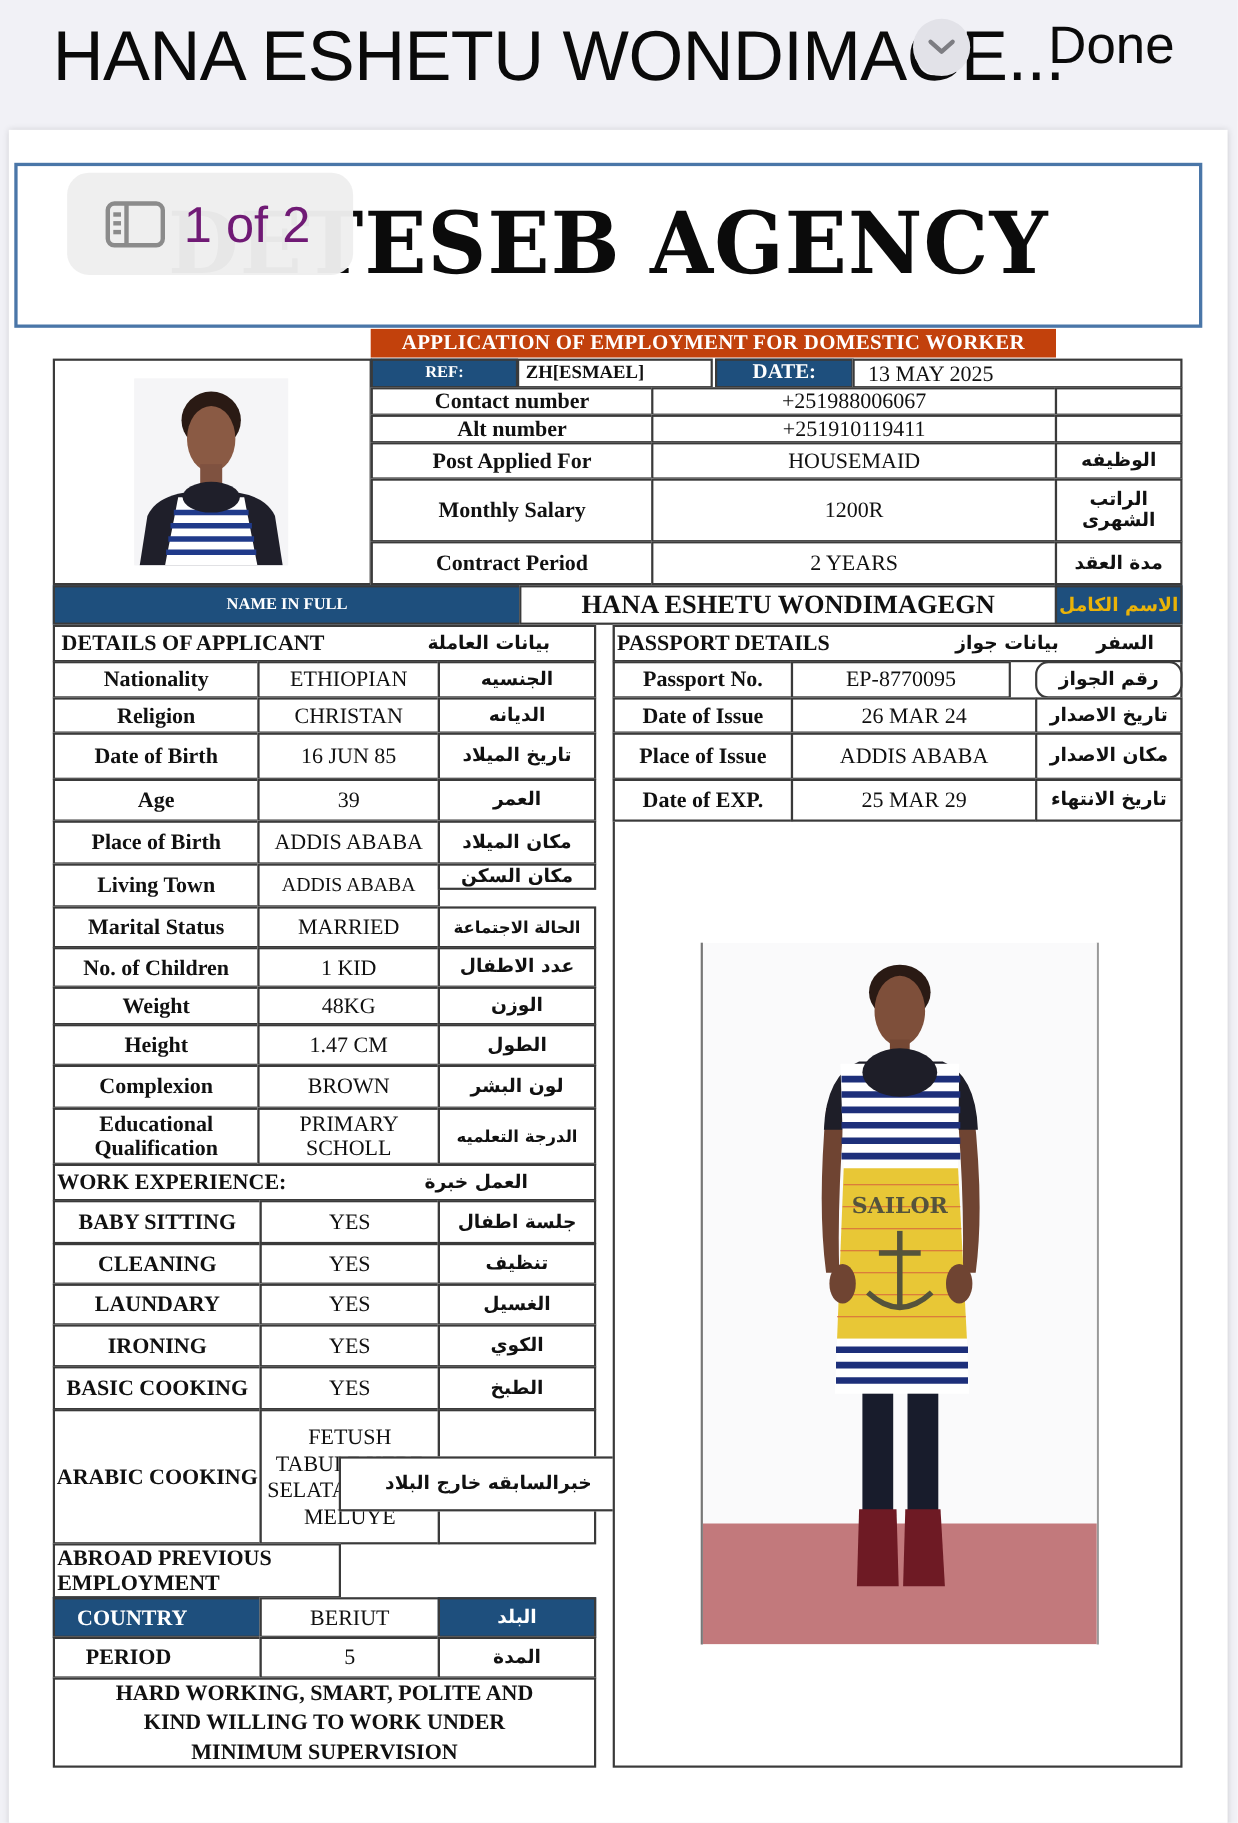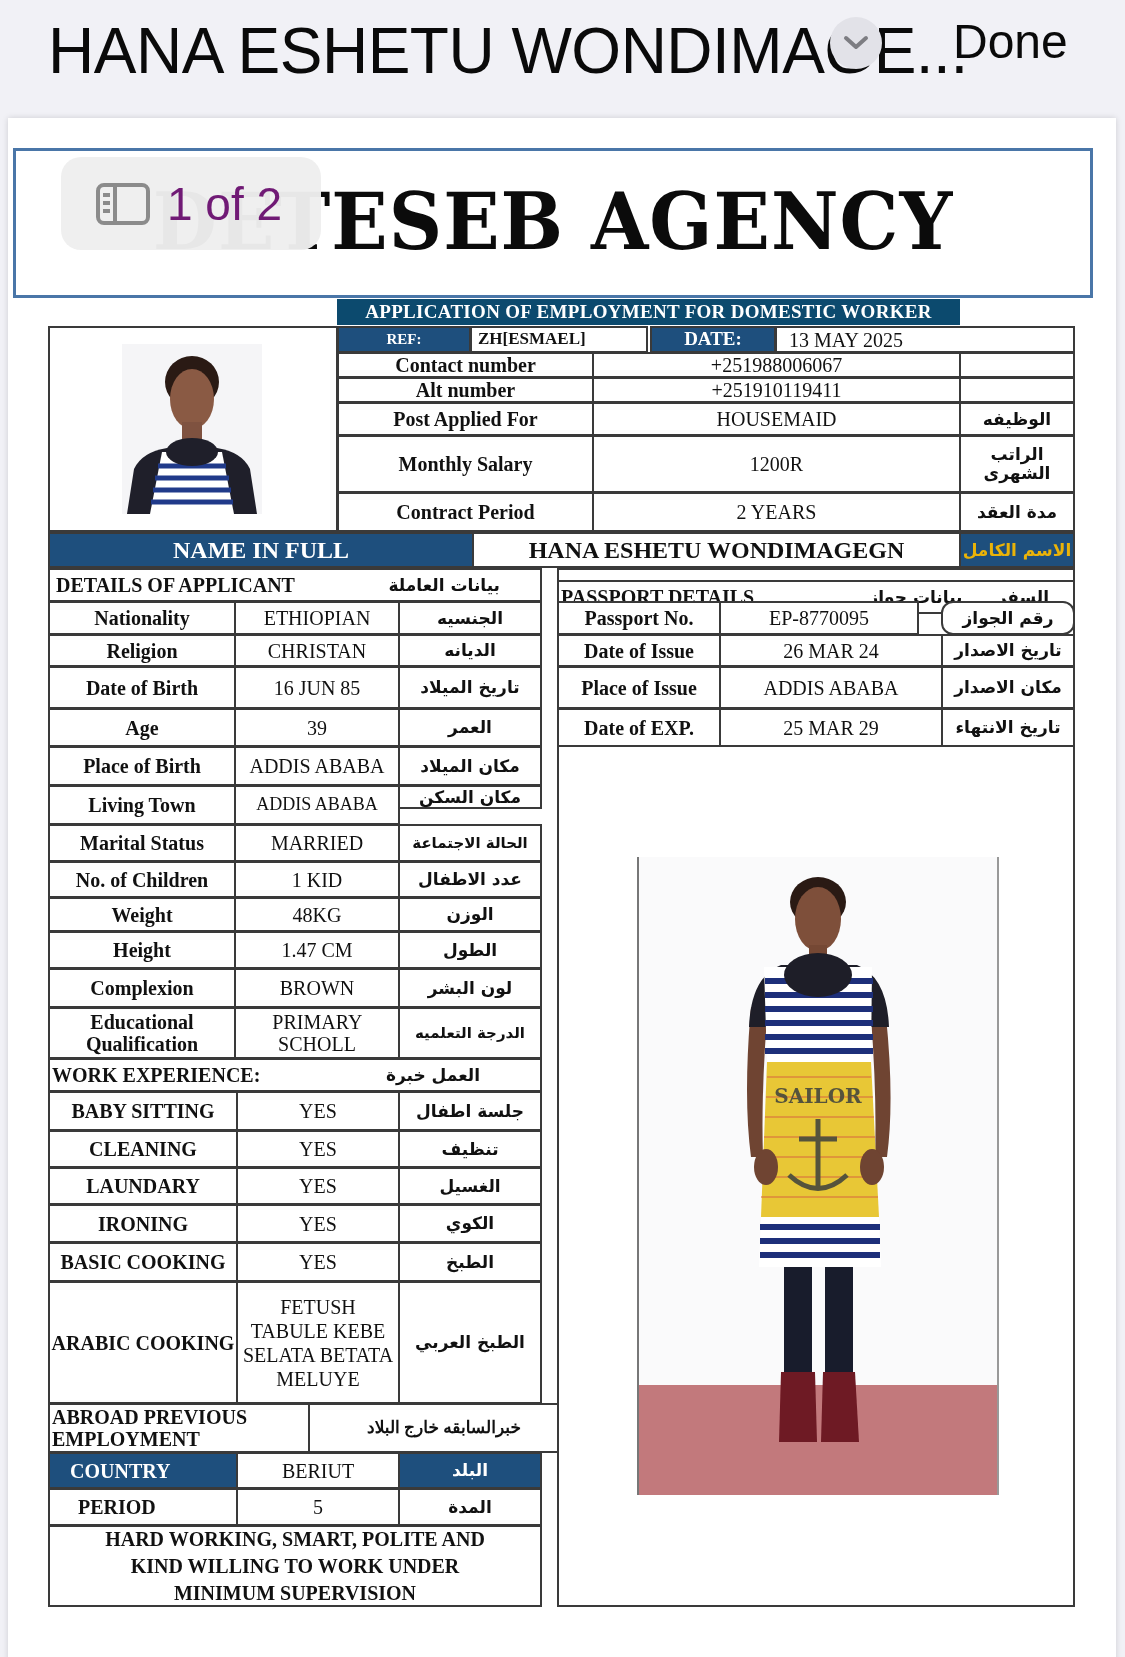--- a/index.html
+++ b/index.html
@@ -14,21 +14,21 @@
 
   
   .page { position: absolute; left: 8px; top: 118px; width: 1108px; height: 1560px; background: #fff; box-shadow: 0 0 6px rgba(0,0,0,0.15); }
 
   .banner { position: absolute; left: 13px; top: 148px; width: 1080px; height: 150px; border: 3px solid #4a76a8; background: #fff; }
   .banner .agency { position: absolute; left: 0; right: 0; top: 28px; text-align: center; font-family: "DejaVu Serif", serif; font-weight: bold; font-size: 74px; letter-spacing: 1px; color: #0b0b0b; transform: scaleY(1.05); }
 
   .pagebadge { position: absolute; left: 61px; top: 157px; width: 260px; height: 93px; border-radius: 20px; background: rgba(238,238,238,0.97); display: flex; align-items: center; padding-left: 34px; gap: 16px; }
   .pagebadge .txt { font-family: "Liberation Sans", sans-serif; font-size: 46px; color: #701a75; }
 
-  .hdrbar { position: absolute; background: #0c4a6e; color: #fff; font-weight: bold; display: flex; align-items: center; justify-content: center; }
+  .hdrbar { position: absolute; background: #c2410c; color: #fff; font-weight: bold; display: flex; align-items: center; justify-content: center; }
   .cell { position: absolute; border: 2px solid #3a3a3a; display: flex; align-items: center; justify-content: center; text-align: center; background: #fff; font-size: 20px; line-height: 1.1; }
   .b { font-weight: bold; }
   .ar { font-family: "DejaVu Sans", sans-serif; font-size: 17px; direction: rtl; font-weight: bold; }
   .blue { background: #1e4f7d; color: #fff; }
   .left { justify-content: flex-start; padding-left: 6px; }
   .box { position: absolute; border: 2px solid #3a3a3a; background: #fff; }
 
   .photo { position: absolute; overflow: hidden; }
 </style>
 </head>
@@ -100,21 +100,21 @@
 <div class="cell ar" style="left:959px;top:402px;width:116px;height:34px;">الوظيفه</div>
 
 <div class="cell b" style="left:337px;top:435px;width:257px;height:58px;">Monthly Salary</div>
 <div class="cell" style="left:592px;top:435px;width:369px;height:58px;">1200R</div>
 <div class="cell ar" style="left:959px;top:435px;width:116px;height:58px;padding:0 14px;">الراتب الشهرى</div>
 
 <div class="cell b" style="left:337px;top:492px;width:257px;height:40px;">Contract Period</div>
 <div class="cell" style="left:592px;top:492px;width:369px;height:40px;">2 YEARS</div>
 <div class="cell ar" style="left:959px;top:492px;width:116px;height:40px;">مدة العقد</div>
 
-<div class="cell blue b" style="left:48px;top:532px;width:426px;height:36px;font-size:24px;">NAME IN FULL</div>
+<div class="cell blue b" style="left:48px;top:532px;width:426px;height:36px;font-size:15px;">NAME IN FULL</div>
 <div class="cell b" style="left:472px;top:532px;width:489px;height:36px;font-size:24px;">HANA ESHETU WONDIMAGEGN</div>
 <div class="cell blue ar" style="left:959px;top:532px;width:116px;height:36px;color:#eab308;">الاسم الكامل</div>
 
 <div class="cell b" style="left:48px;top:568px;width:494px;height:34px;justify-content:space-between;padding:0 40px 0 6px;">
   <span>DETAILS OF APPLICANT</span>
   <span class="ar">بيانات العاملة</span>
 </div>
 
 <div>
   <div class="cell b" style="left:48px;top:601px;width:188px;height:34px;">Nationality</div>
@@ -191,34 +191,34 @@
   <div class="cell b" style="left:48px;top:1242px;width:190px;height:40px;">BASIC COOKING</div>
   <div class="cell" style="left:236px;top:1242px;width:164px;height:40px;">YES</div>
   <div class="cell ar" style="left:398px;top:1242px;width:144px;height:40px;">الطبخ</div>
 
   <div class="cell b" style="left:48px;top:1281px;width:190px;height:123px;">ARABIC COOKING</div>
   <div class="cell" style="left:236px;top:1281px;width:164px;height:123px;padding:0 4px;line-height:1.2;">FETUSH TABULE KEBE SELATA BETATA MELUYE</div>
   <div class="cell ar" style="left:398px;top:1281px;width:144px;height:123px;">الطبخ العربي</div>
 </div>
 
 <div class="cell b left" style="left:48px;top:1403px;width:262px;height:50px;padding-left:2px;text-align:left;">ABROAD PREVIOUS EMPLOYMENT</div>
-<div class="cell ar" style="left:308px;top:1403px;width:272px;height:50px;font-family:Liberation Serif, serif;">خبرالسابقه خارج البلاد</div>
+<div class="cell ar" style="left:308px;top:1324px;width:272px;height:50px;">خبرالسابقه خارج البلاد</div>
 
 <div class="cell blue b" style="left:48px;top:1452px;width:190px;height:37px;justify-content:flex-start;padding-left:20px;">COUNTRY</div>
 <div class="cell" style="left:236px;top:1452px;width:164px;height:37px;">BERIUT</div>
 <div class="cell blue ar" style="left:398px;top:1452px;width:144px;height:37px;color:#fff;">البلد</div>
 
 <div class="cell b" style="left:48px;top:1488px;width:190px;height:38px;justify-content:flex-start;padding-left:28px;">PERIOD</div>
 <div class="cell" style="left:236px;top:1488px;width:164px;height:38px;">5</div>
 <div class="cell ar" style="left:398px;top:1488px;width:144px;height:38px;">المدة</div>
 
 <div class="cell b" style="left:48px;top:1525px;width:494px;height:82px;padding:0 50px;line-height:1.35;">HARD WORKING, SMART, POLITE AND KIND WILLING TO WORK UNDER MINIMUM SUPERVISION</div>
 
 <div class="box" style="left:557px;top:568px;width:518px;height:1039px;"></div>
-<div class="cell b" style="left:557px;top:568px;width:518px;height:34px;justify-content:space-between;padding:0 24px 0 2px;margin-top:12px;">
+<div class="cell b" style="left:557px;top:568px;width:518px;height:34px;justify-content:space-between;padding:0 24px 0 2px;">
   <span>PASSPORT DETAILS</span>
   <span class="ar" style="margin-left:80px;">بيانات جواز</span>
   <span class="ar">السفر</span>
 </div>
 
 <div>
   <div class="cell b" style="left:557px;top:601px;width:164px;height:34px;">Passport No.</div>
   <div class="cell" style="left:719px;top:601px;width:200px;height:34px;">EP-8770095</div>
   <div class="cell ar" style="left:941px;top:601px;width:134px;height:34px;border-radius:12px;">رقم الجواز</div>
 

